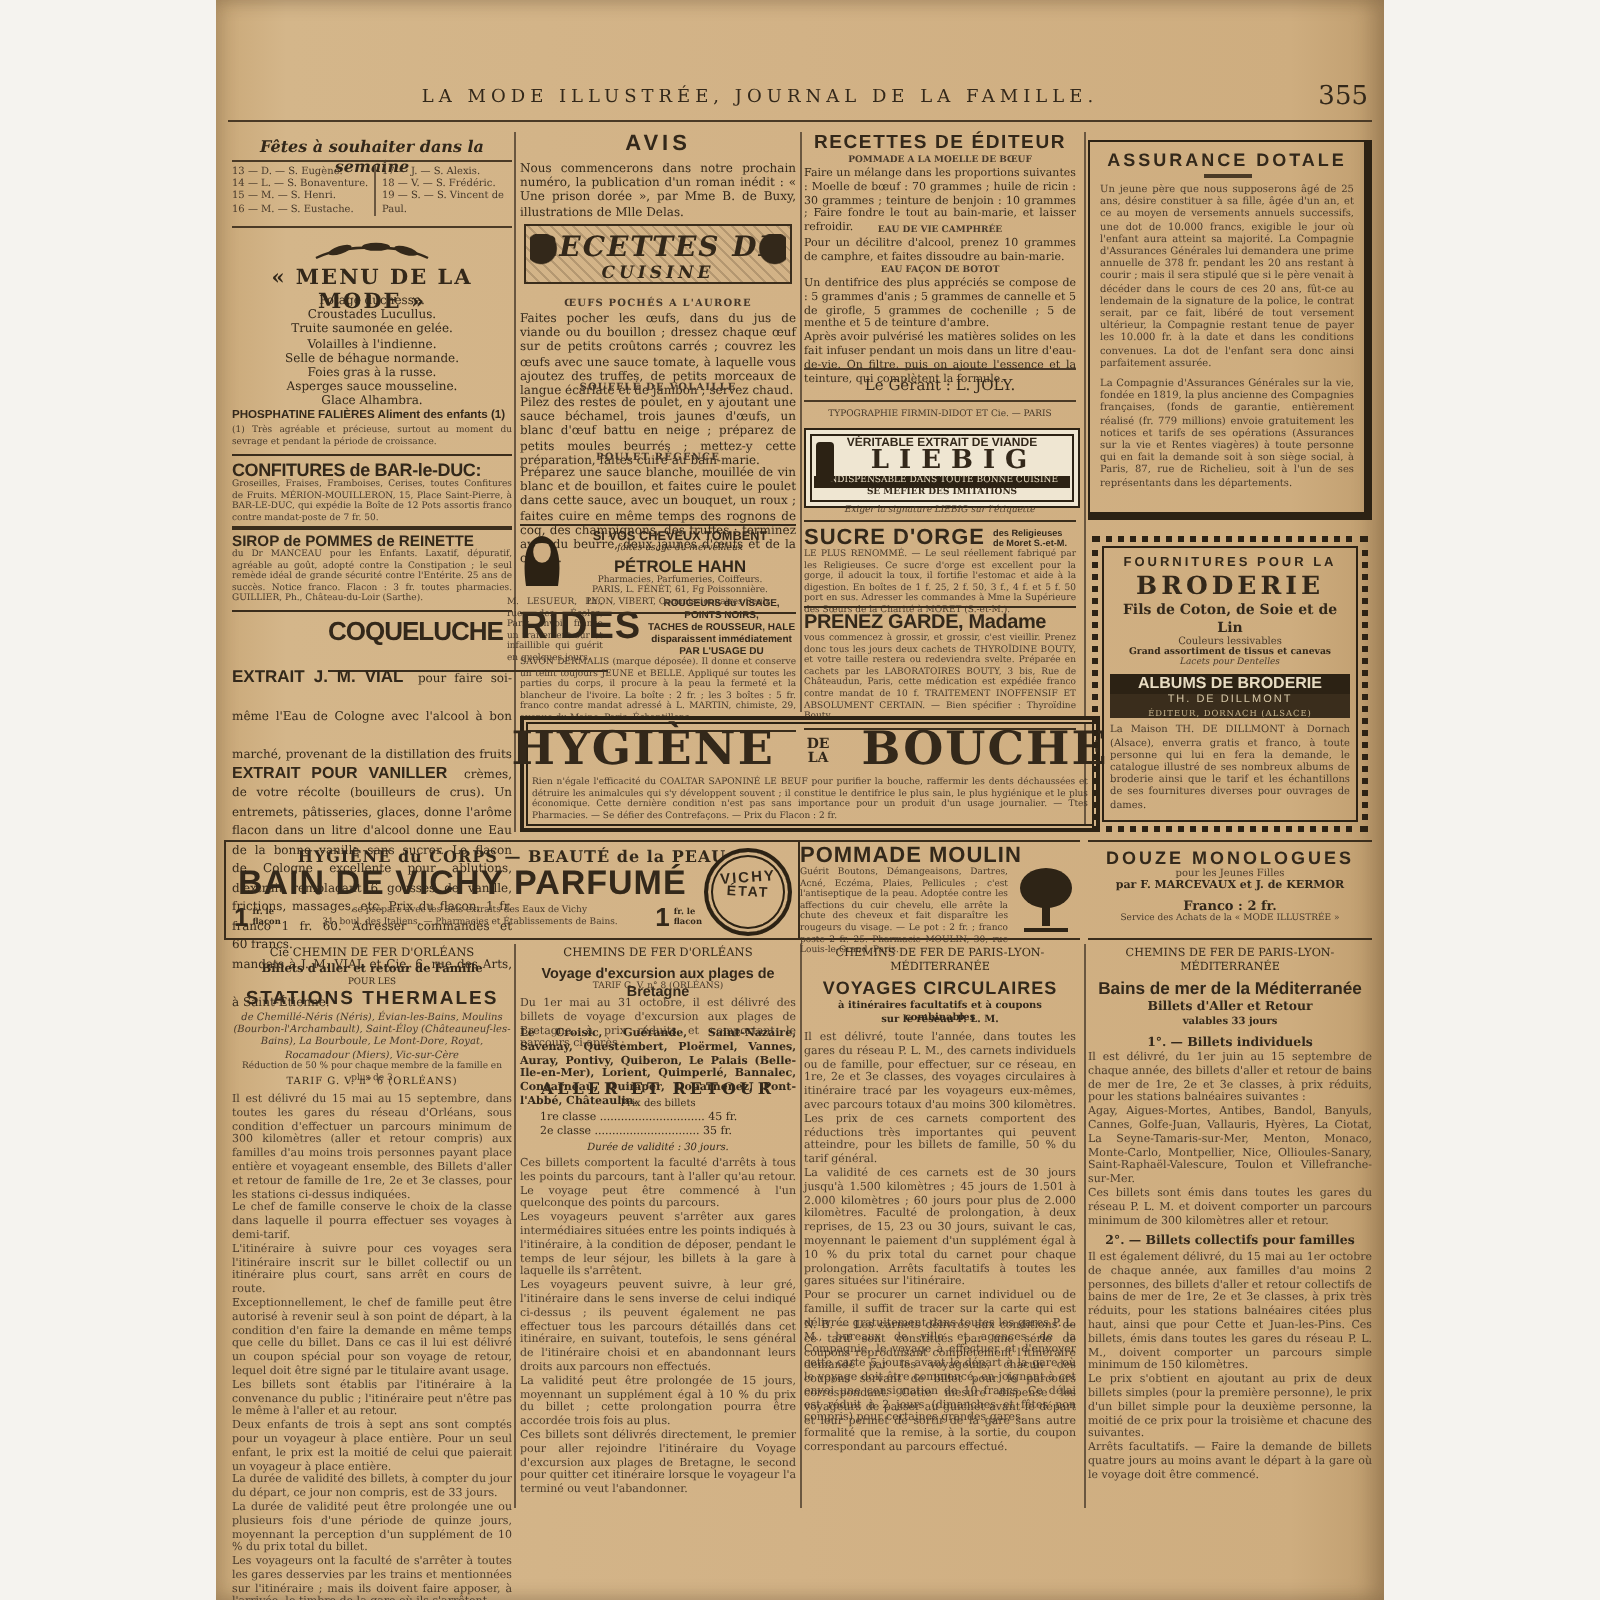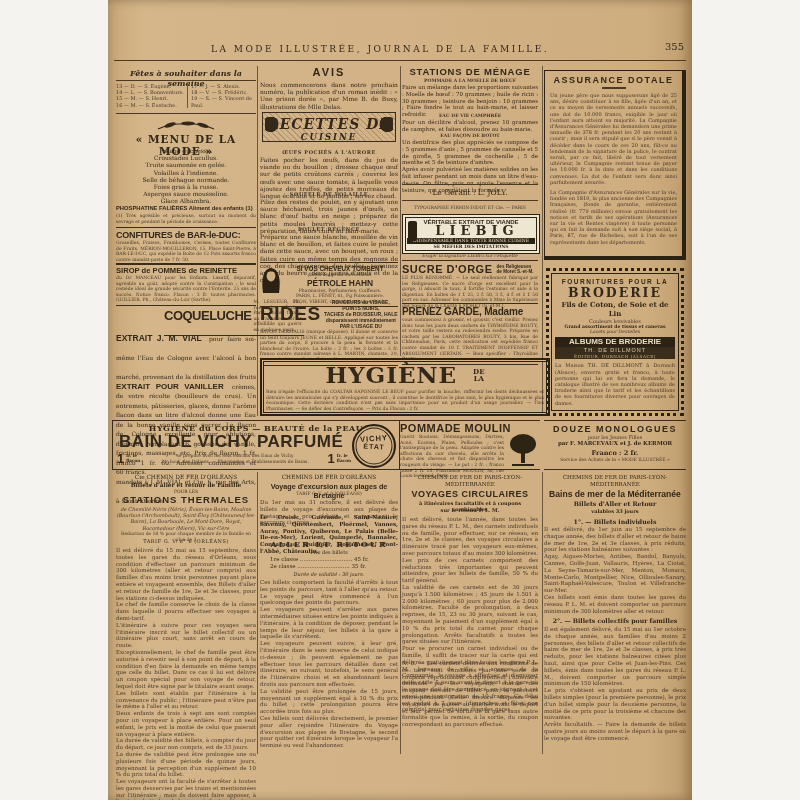--- a/index.html
+++ b/index.html
@@ -22,21 +22,21 @@
   .vr{border-left:1px solid #6a5740;width:0;}
   .box{border:1px solid #3a2d1c;}
   .dim{color:#46382a;}
 </style>
 </head>
 <body>
 
 <div class="page">
 
   <div class="abs c ser" style="left:0;top:44px;width:544px;font-size:9px;letter-spacing:2.5px;">LA MODE ILLUSTRÉE, JOURNAL DE LA FAMILLE.</div>
-  <div class="abs r ser" style="left:520px;top:41px;width:56px;font-size:10px;">355</div>
+  <div class="abs r ser" style="left:520px;top:41px;width:56px;font-size:13px;">355</div>
   <div class="abs hr" style="left:6px;top:60px;width:572px;"></div>
 
   <div class="abs vr" style="left:149px;top:66px;height:350px;"></div>
   <div class="abs vr" style="left:292px;top:66px;height:290px;"></div>
   <div class="abs vr" style="left:434px;top:66px;height:350px;"></div>
   <div class="abs vr" style="left:149px;top:472px;height:282px;"></div>
   <div class="abs vr" style="left:292px;top:472px;height:282px;"></div>
   <div class="abs vr" style="left:434px;top:472px;height:282px;"></div>
 
   <div class="abs c ser b i" style="left:8px;top:68px;width:140px;font-size:8px;">Fêtes à souhaiter dans la semaine</div>
@@ -142,21 +142,21 @@
     <div style="width:112px;">
       <div class="c san b" style="font-size:6.4px;">SI VOS CHEVEUX TOMBENT</div>
       <div class="c f45 i">faites usage du merveilleux</div>
       <div class="c san b" style="font-size:8.4px;">PÉTROLE HAHN</div>
       <div class="c f45 dim">Pharmacies, Parfumeries, Coiffeurs.</div>
       <div class="c f45 dim">PARIS, L. FÉNÉT, 61, Fg Poissonnière.</div>
       <div class="c f45 dim">LYON, VIBERT, Commissionnaires Seuls.</div>
     </div>
   </div>
 
-  <div class="abs c san b" style="left:294px;top:66px;width:136px;font-size:9.5px;letter-spacing:.8px;">STATIONS DE MÉNAGE</div>
+  <div class="abs c san b" style="left:294px;top:66px;width:136px;font-size:9.5px;letter-spacing:.8px;">RECETTES DE ÉDITEUR</div>
   <div class="abs c f45 b dim" style="left:294px;top:78px;width:136px;">POMMADE A LA MOELLE DE BŒUF</div>
   <div class="abs j f55" style="left:294px;top:84px;width:136px;">Faire un mélange dans les proportions suivantes : Moelle de bœuf : 70 grammes ; huile de ricin : 30 grammes ; teinture de benjoin : 10 grammes ; Faire fondre le tout au bain-marie, et laisser refroidir.</div>
   <div class="abs c f45 b dim" style="left:294px;top:113px;width:136px;">EAU DE VIE CAMPHRÉE</div>
   <div class="abs j f55" style="left:294px;top:119px;width:136px;">Pour un décilitre d'alcool, prenez 10 grammes de camphre, et faites dissoudre au bain-marie.</div>
   <div class="abs c f45 b dim" style="left:294px;top:133px;width:136px;">EAU FAÇON DE BOTOT</div>
   <div class="abs j f55 pre" style="left:294px;top:139px;width:136px;">Un dentifrice des plus appréciés se compose de : 5 grammes d'anis ; 5 grammes de cannelle et 5 de girofle, 5 grammes de cochenille ; 5 de menthe et 5 de teinture d'ambre.
 Après avoir pulvérisé les matières solides on les fait infuser pendant un mois dans un litre d'eau-de-vie. On filtre, puis on ajoute l'essence et la teinture, qui complètent la formule.</div>
 
   <div class="abs hr" style="left:294px;top:184px;width:136px;"></div>
   <div class="abs c ser" style="left:294px;top:188px;width:136px;font-size:7.5px;">Le Gérant : L. JOLY.</div>
@@ -186,20 +186,21 @@
     <div class="j f45 dim">vous commencez à grossir, et grossir, c'est vieillir. Prenez donc tous les jours deux cachets de THYROÏDINE BOUTY, et votre taille restera ou redeviendra svelte. Préparée en cachets par les LABORATOIRES BOUTY, 3 bis, Rue de Châteaudun, Paris, cette médication est expédiée franco contre mandat de 10 f. TRAITEMENT INOFFENSIF ET ABSOLUMENT CERTAIN. — Bien spécifier : Thyroïdine Bouty.</div>
   </div>
 
   <div class="abs" style="left:152px;top:358px;width:278px;height:52px;border:2px solid #2c2214;box-shadow:0 0 0 1px #d2b286 inset, 0 0 0 2px #2c2214 inset;padding:1px 4px;">
     <div style="display:flex;justify-content:center;align-items:center;gap:16px;">
       <span class="ser b" style="font-size:23px;letter-spacing:1px;">HYGIÈNE</span>
       <span style="display:inline-block;text-align:center;">
         <span class="ser b" style="display:block;font-size:7px;line-height:7px;">DE</span>
         <span class="ser b" style="display:block;font-size:7px;line-height:7px;">LA</span>
       </span>
+      <span class="ser b" style="font-size:23px;letter-spacing:1px;">BOUCHE</span>
     </div>
     <div class="j f45 dim" style="margin-top:1px;">Rien n'égale l'efficacité du COALTAR SAPONINÉ LE BEUF pour purifier la bouche, raffermir les dents déchaussées et détruire les animalcules qui s'y développent souvent ; il constitue le dentifrice le plus sain, le plus hygiénique et le plus économique. Cette dernière condition n'est pas sans importance pour un produit d'un usage journalier. — Ttes Pharmacies. — Se défier des Contrefaçons. — Prix du Flacon : 2 fr.</div>
   </div>
 
   <div class="abs box" style="left:4px;top:420px;width:286px;height:48px;">
     <div class="c ser b" style="font-size:8px;margin-top:2px;letter-spacing:.5px;">HYGIÈNE du CORPS — BEAUTÉ de la PEAU</div>
     <div class="san b" style="font-size:17px;letter-spacing:.5px;margin-left:6px;line-height:18px;">BAIN DE VICHY PARFUMÉ</div>
     <div style="display:flex;align-items:center;margin:0 4px;">
       <span class="san b" style="font-size:13px;">1</span>
       <span class="pre b" style="font-size:4.2px;line-height:4.6px;margin:0 2px;">fr. le

